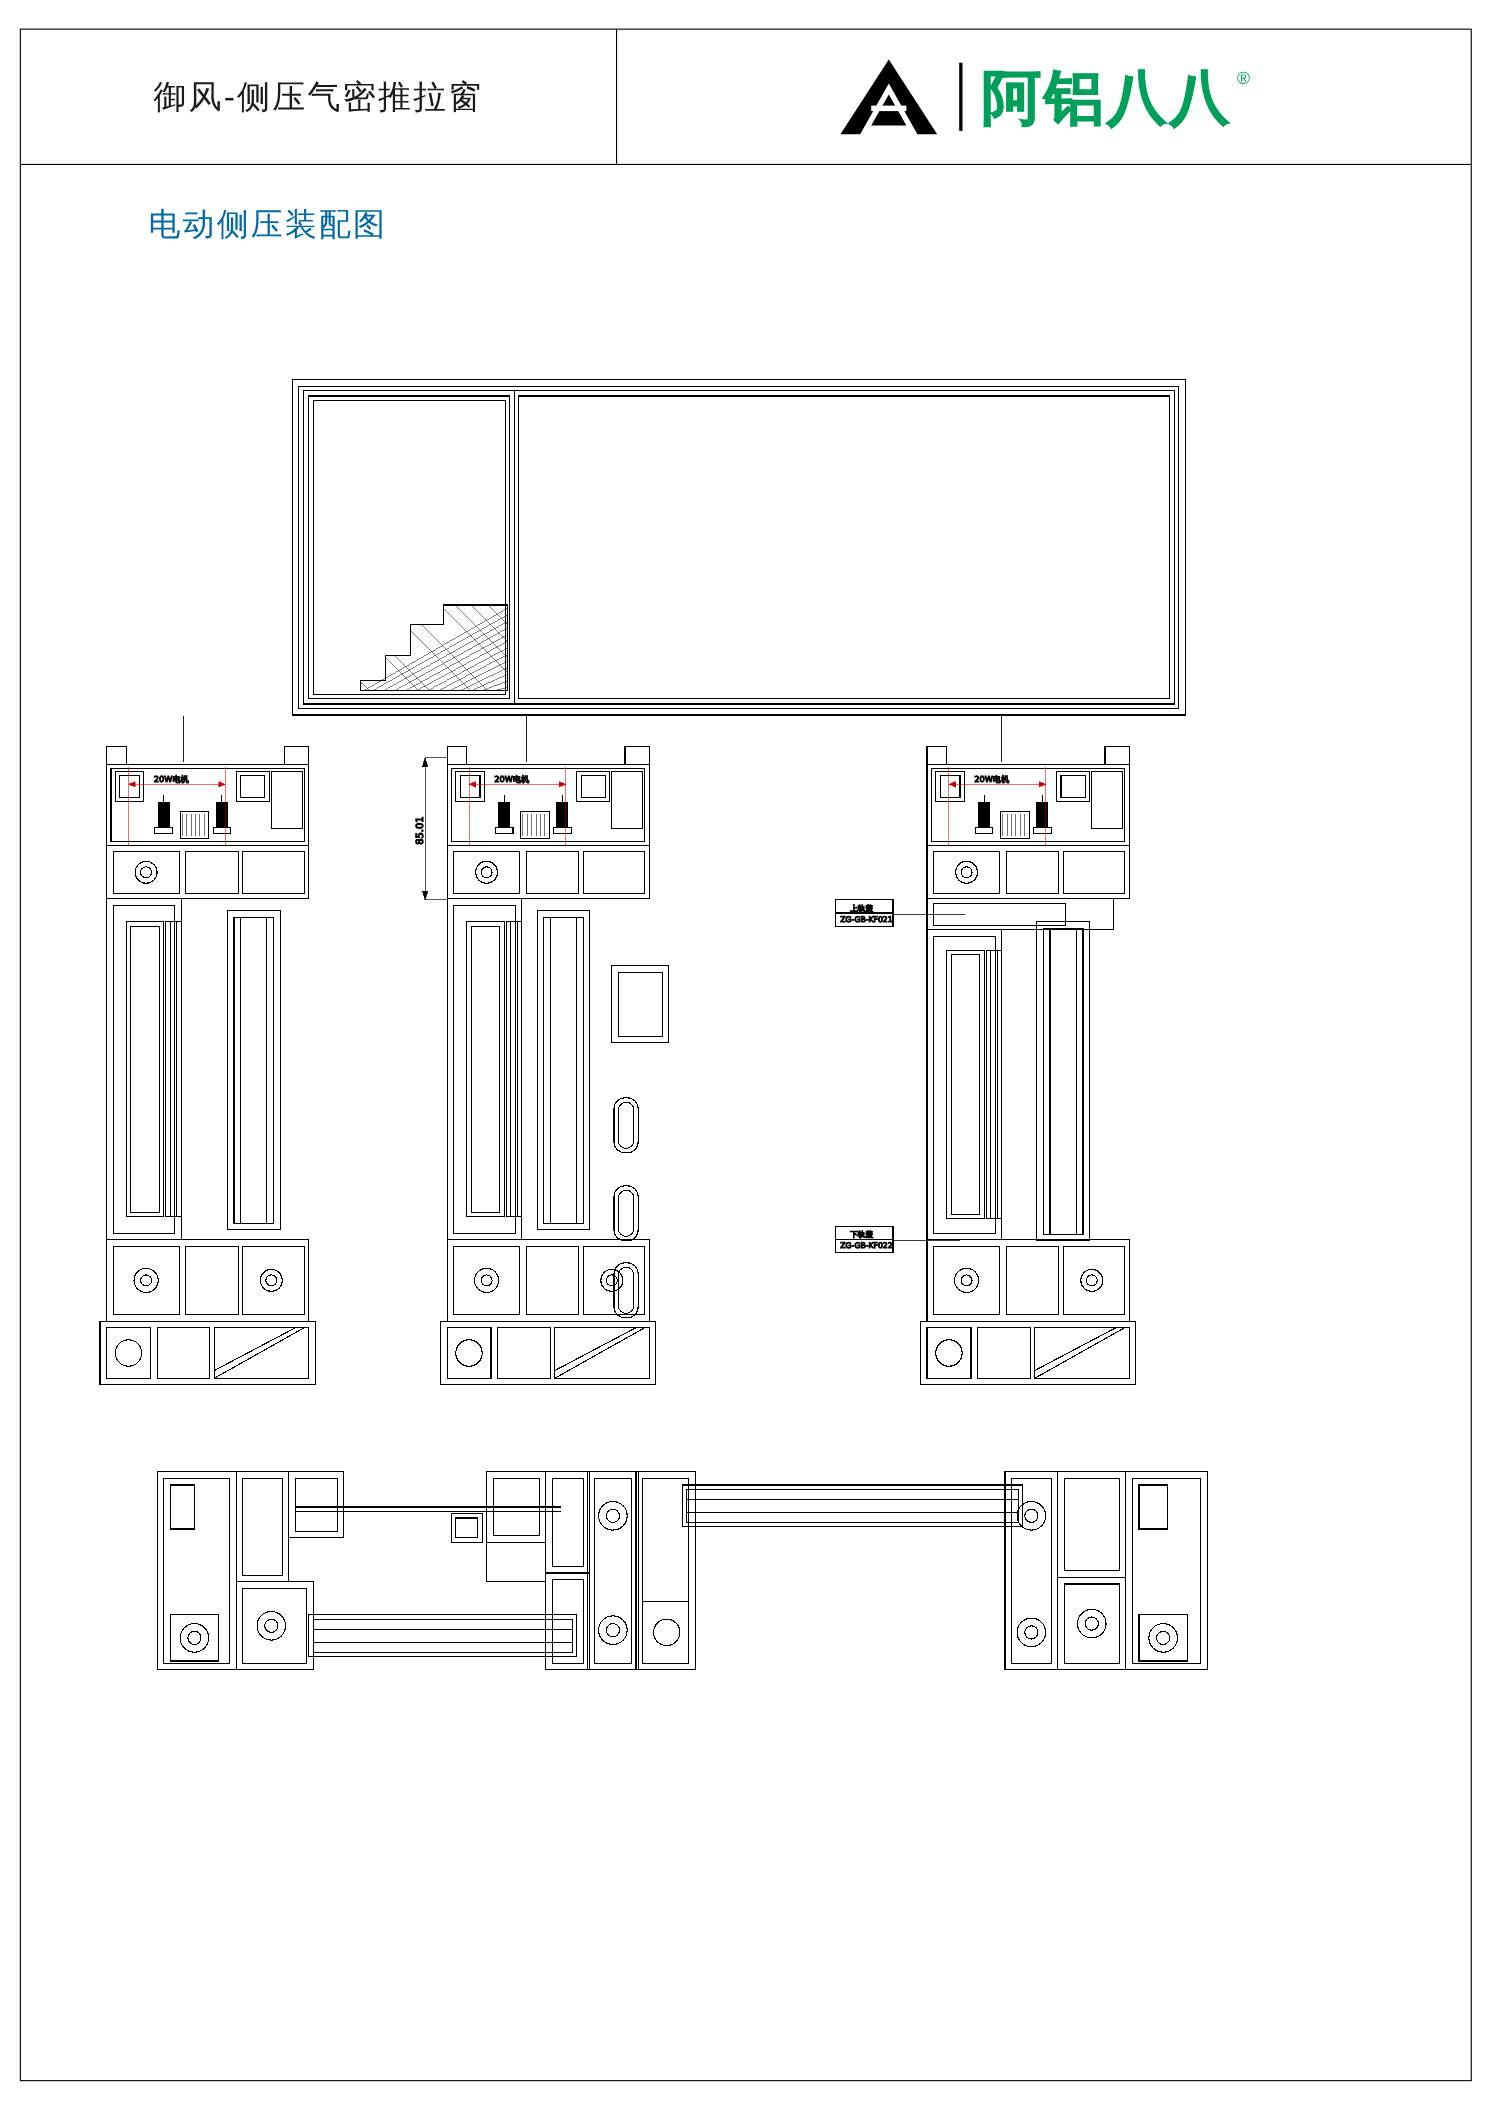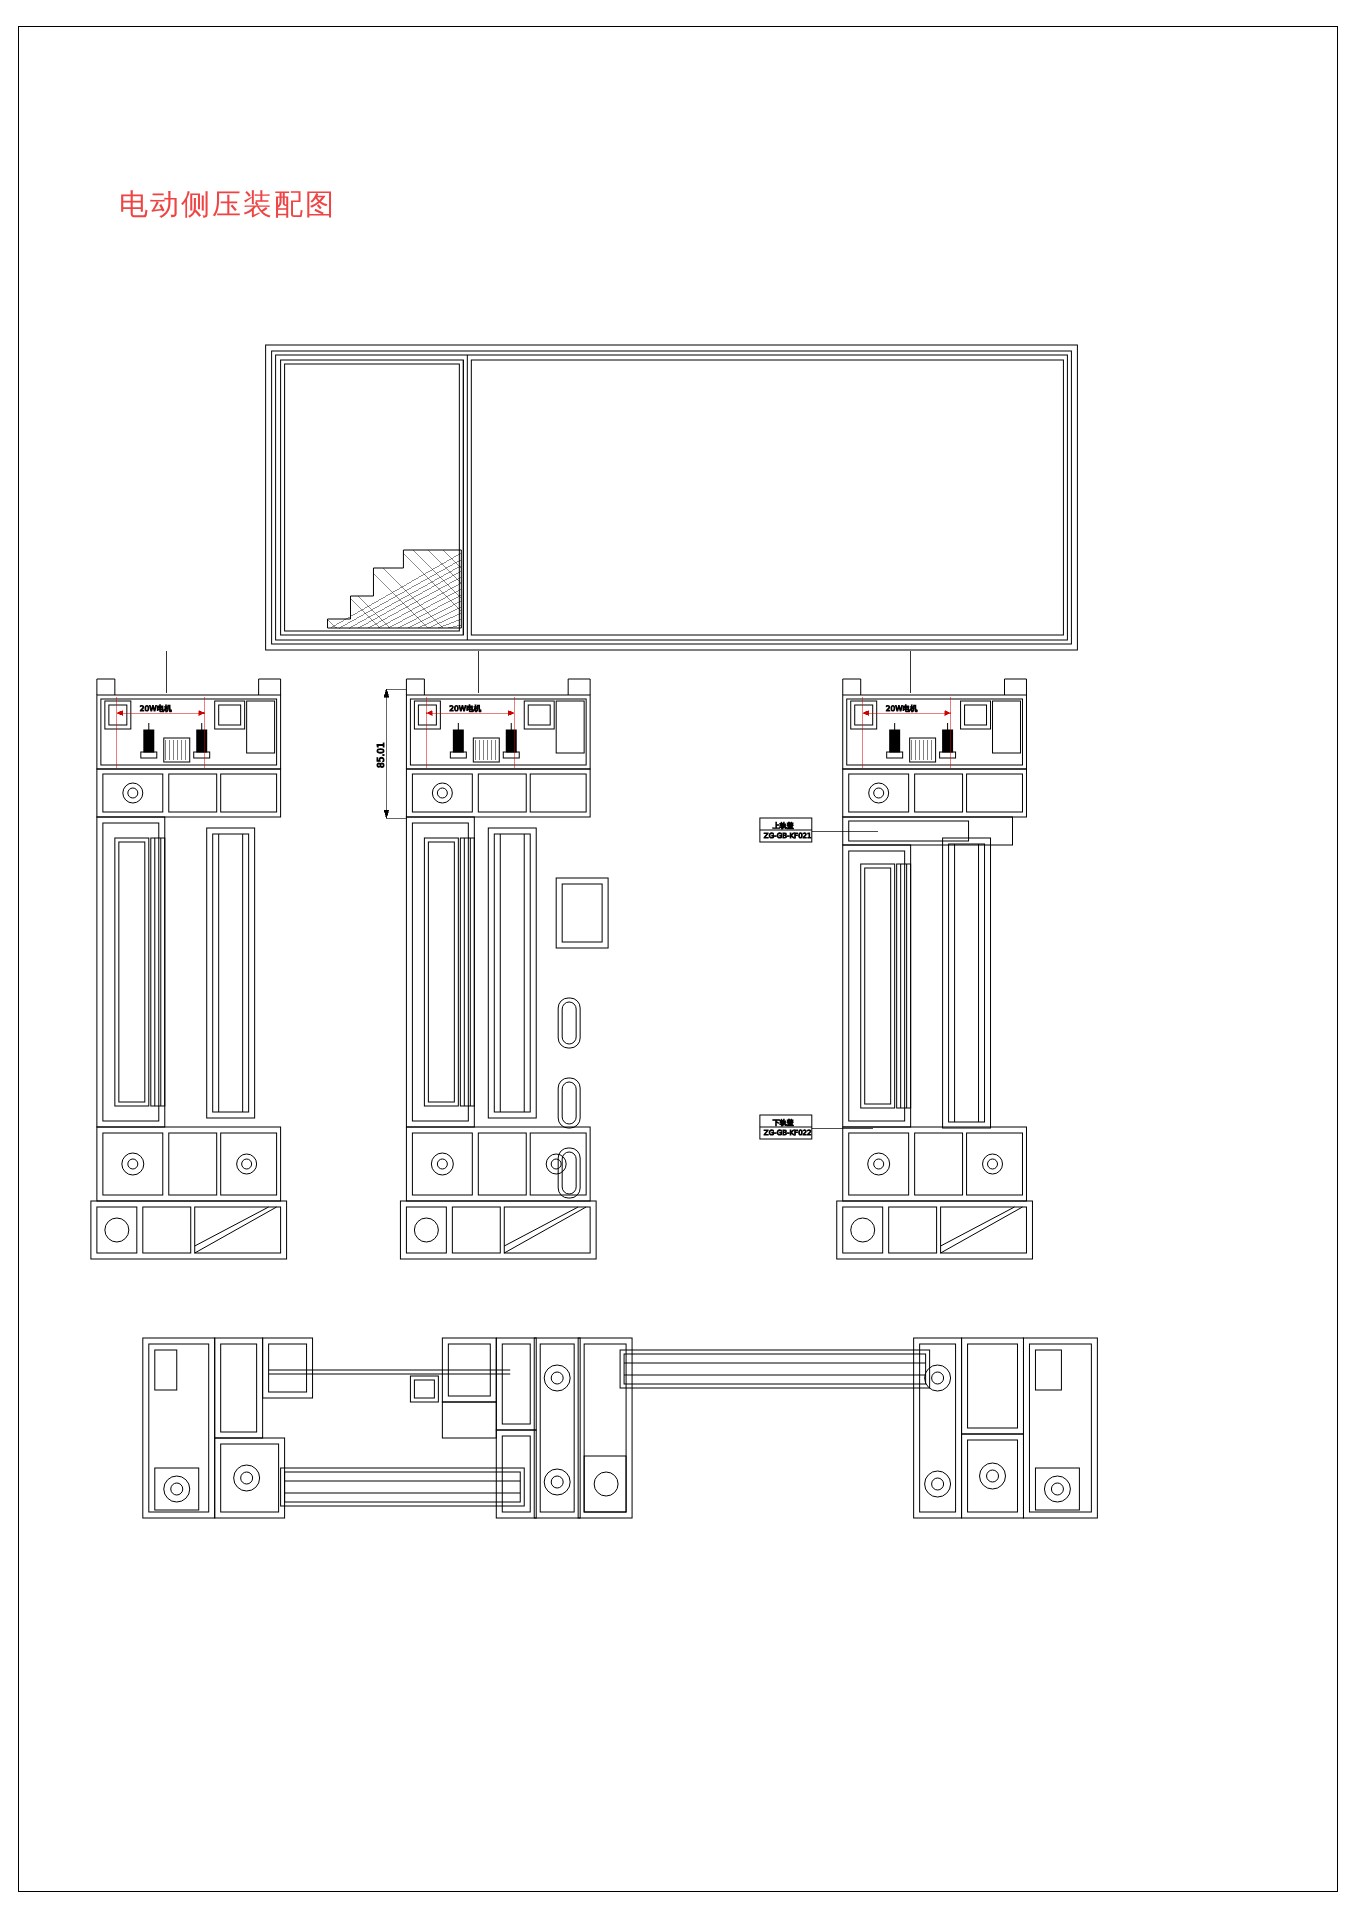--- a/index.html
+++ b/index.html
@@ -88,26 +88,26 @@
   .logo-reg {
     font-size: 16px;
     margin-left: 4px;
     margin-top: 2px;
     color: #00a05a;
   }
 
   
   .subtitle {
     position: absolute;
-    left: 100px;
+    left: 116px;
     top: 158px;
     font-family: Liberation Sans, sans-serif;
     font-size: 29px;
     letter-spacing: 2px;
-    color: #ef4444;
+    color: #0369a1;
   }
 
   
   .canvas {
     position: absolute;
     left: 0;
     top: 111px;
     width: 100%;
     height: 1741px;
   }
@@ -133,20 +133,39 @@
     font-family: "DejaVu Sans", sans-serif;
     font-size: 9px;
     fill: #000;
   }
 </style>
 </head>
 <body>
 
 <div class="page">
 
+  <div class="titlebar">
+    <div class="title-left">
+      <span class="t">御风-侧压气密推拉窗</span>
+    </div>
+    <div class="title-right">
+      <div class="logo-mark">
+        <svg viewBox="0 0 92 72" width="92" height="72">
+          <polygon points="46,2 90,70 72,70 46,24 20,70 2,70" fill="#000"></polygon>
+          <polygon points="46,34 62,62 30,62" fill="#000"></polygon>
+          <rect x="30" y="44" width="32" height="5" fill="#fff"></rect>
+        </svg>
+      </div>
+      <div class="logo-sep"></div>
+      <div class="logo-text">
+        <span class="logo-cn">阿铝八八</span>
+        <span class="logo-reg">®</span>
+      </div>
+    </div>
+  </div>
 
   <div class="subtitle">电动侧压装配图</div>
 
   <div class="canvas">
     <svg class="dwg" viewBox="0 0 1320 1741" preserveAspectRatio="none">
 
       <g fill="none" stroke="#000" stroke-width="1" shape-rendering="crispEdges">
 
         <g>
           <rect x="247" y="207" width="813" height="305"></rect>

